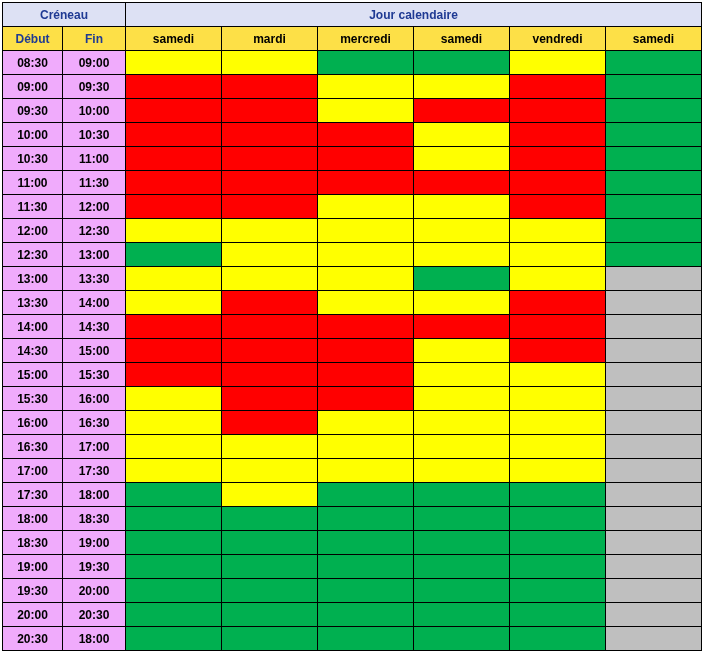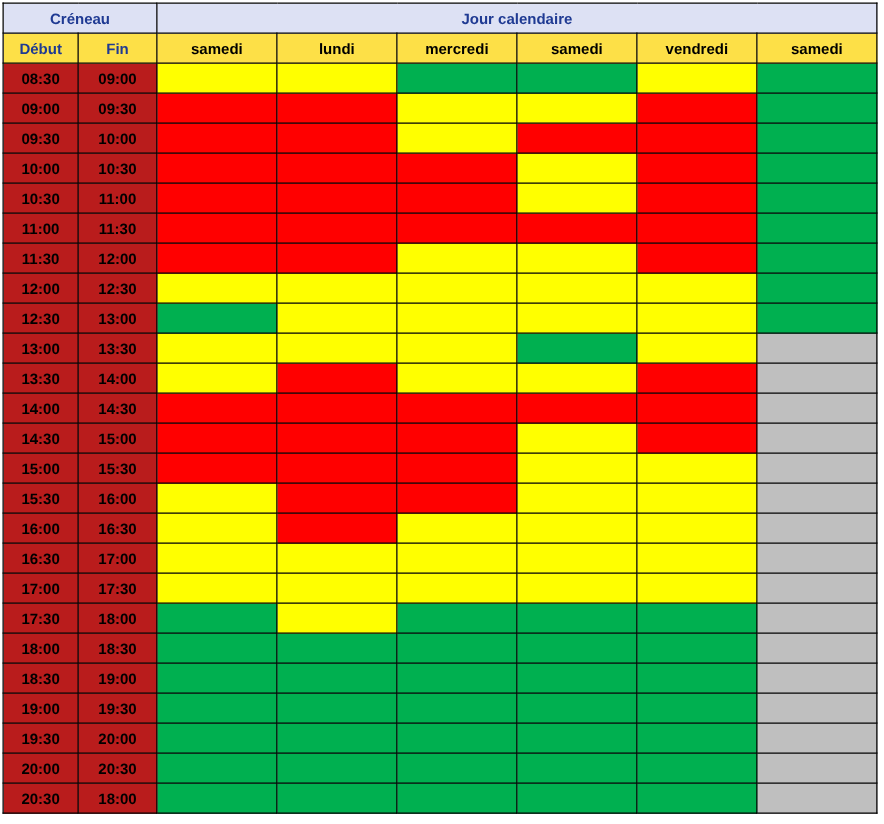--- a/index.html
+++ b/index.html
@@ -49,21 +49,21 @@
     color: #000000;
     font-weight: bold;
     font-size: 12.5px;
     height: 25px;
   }
   th.col-head.time {
     color: #1f3a93;
   }
   
   td.time {
-    background: #b91c1c;
+    background: #f0abfc;
     color: #000000;
     font-weight: bold;
     font-size: 12px;
   }
   
   td.s-red    { background: #ff0000; }
   td.s-yellow { background: #ffff00; }
   td.s-green  { background: #00b050; }
   td.s-grey   { background: #bfbfbf; }
   
@@ -88,21 +88,21 @@
     </colgroup>
     <thead>
       <tr>
         <th class="group-head" colspan="2">Créneau</th>
         <th class="group-head" colspan="6">Jour calendaire</th>
       </tr>
       <tr>
         <th class="col-head time">Début</th>
         <th class="col-head time">Fin</th>
         <th class="col-head">samedi</th>
-        <th class="col-head">lundi</th>
+        <th class="col-head">mardi</th>
         <th class="col-head">mercredi</th>
         <th class="col-head">samedi</th>
         <th class="col-head">vendredi</th>
         <th class="col-head">samedi</th>
       </tr>
     </thead>
     <tbody id="tbody">
         <tr>
           <td class="time">08:30</td>
           <td class="time">09:00</td>

